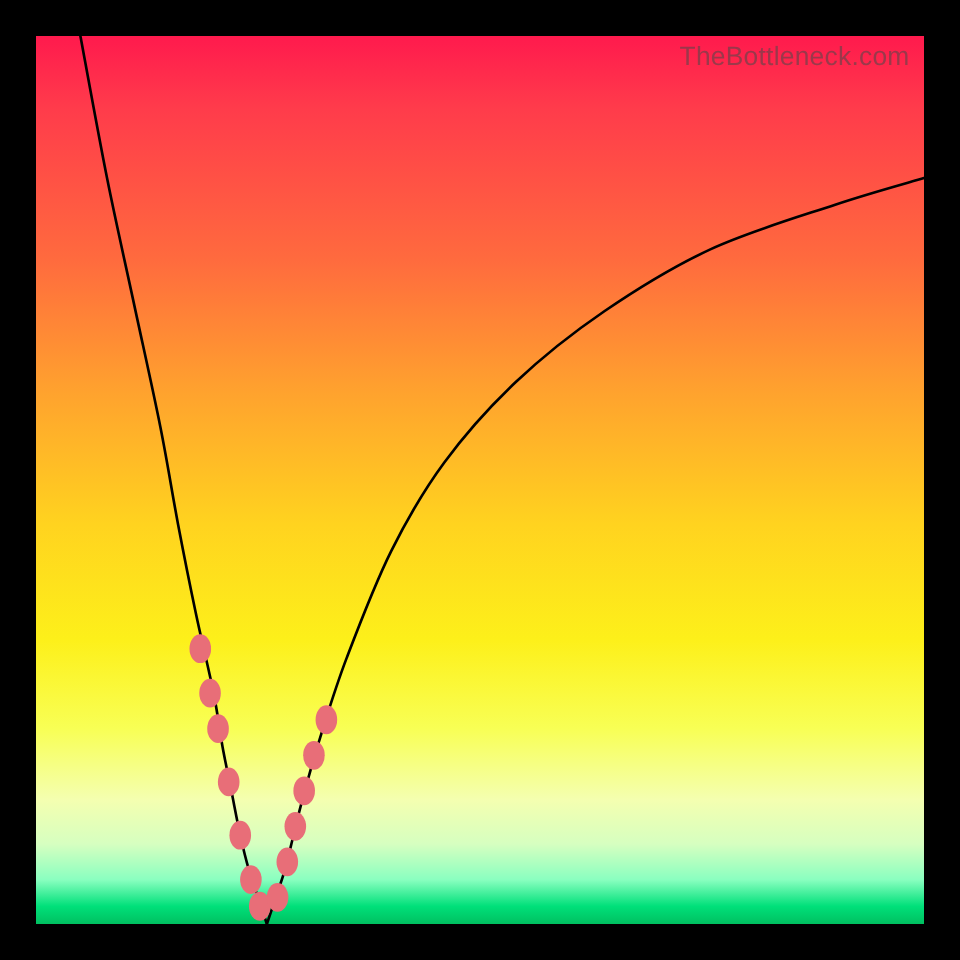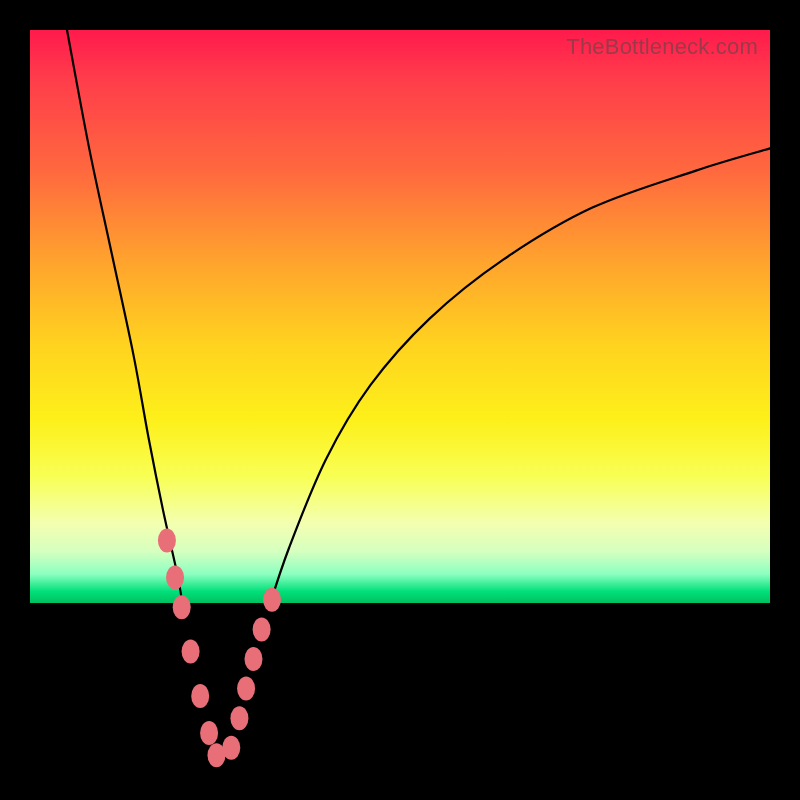--- a/index.html
+++ b/index.html
@@ -17,21 +17,21 @@
     top: 0;
     width: 800px;
     height: 800px;
     background: #000;
   }
   .plot {
     position: absolute;
     left: 30px;
     top: 30px;
     width: 740px;
-    height: 573px;
+    height: 740px;
     
     background: linear-gradient(to bottom,
       #ff1a4d 0%,
       #ff3b4b 8%,
       #ff6a3e 25%,
       #ffa22e 40%,
       #ffd31f 55%,
       #fdf01a 68%,
       #f8ff55 78%,
       #f4ffb0 86%,

